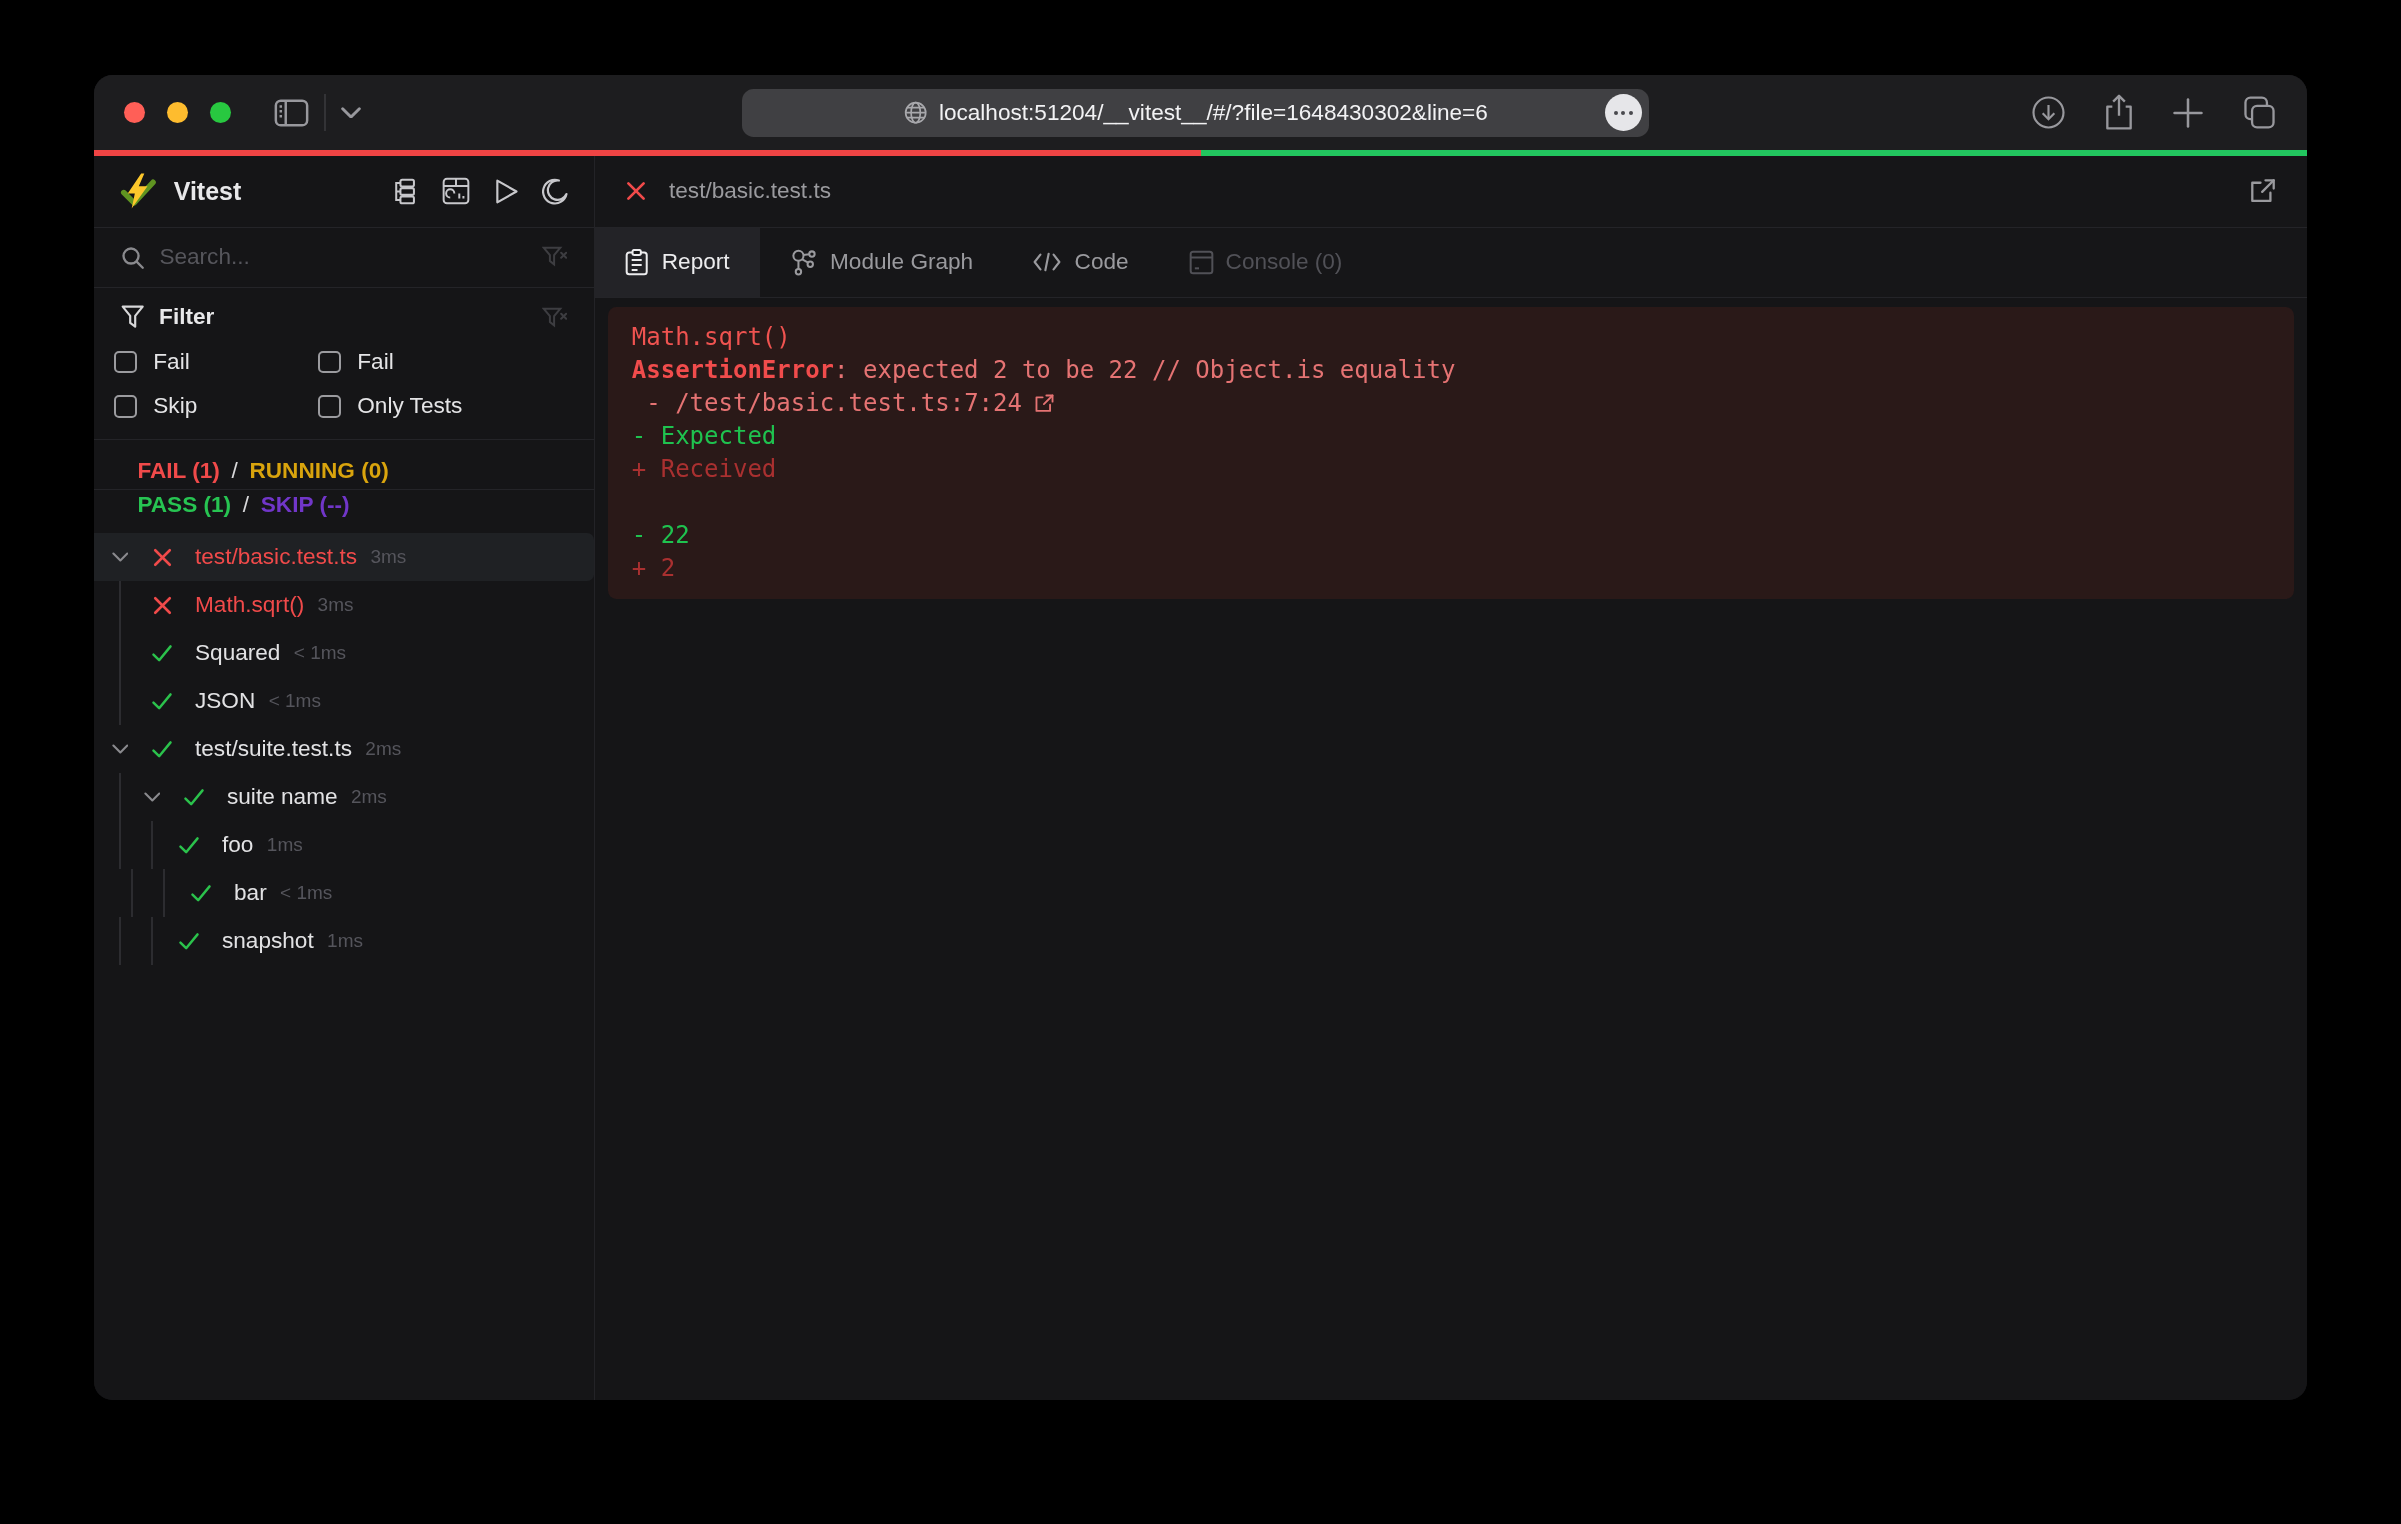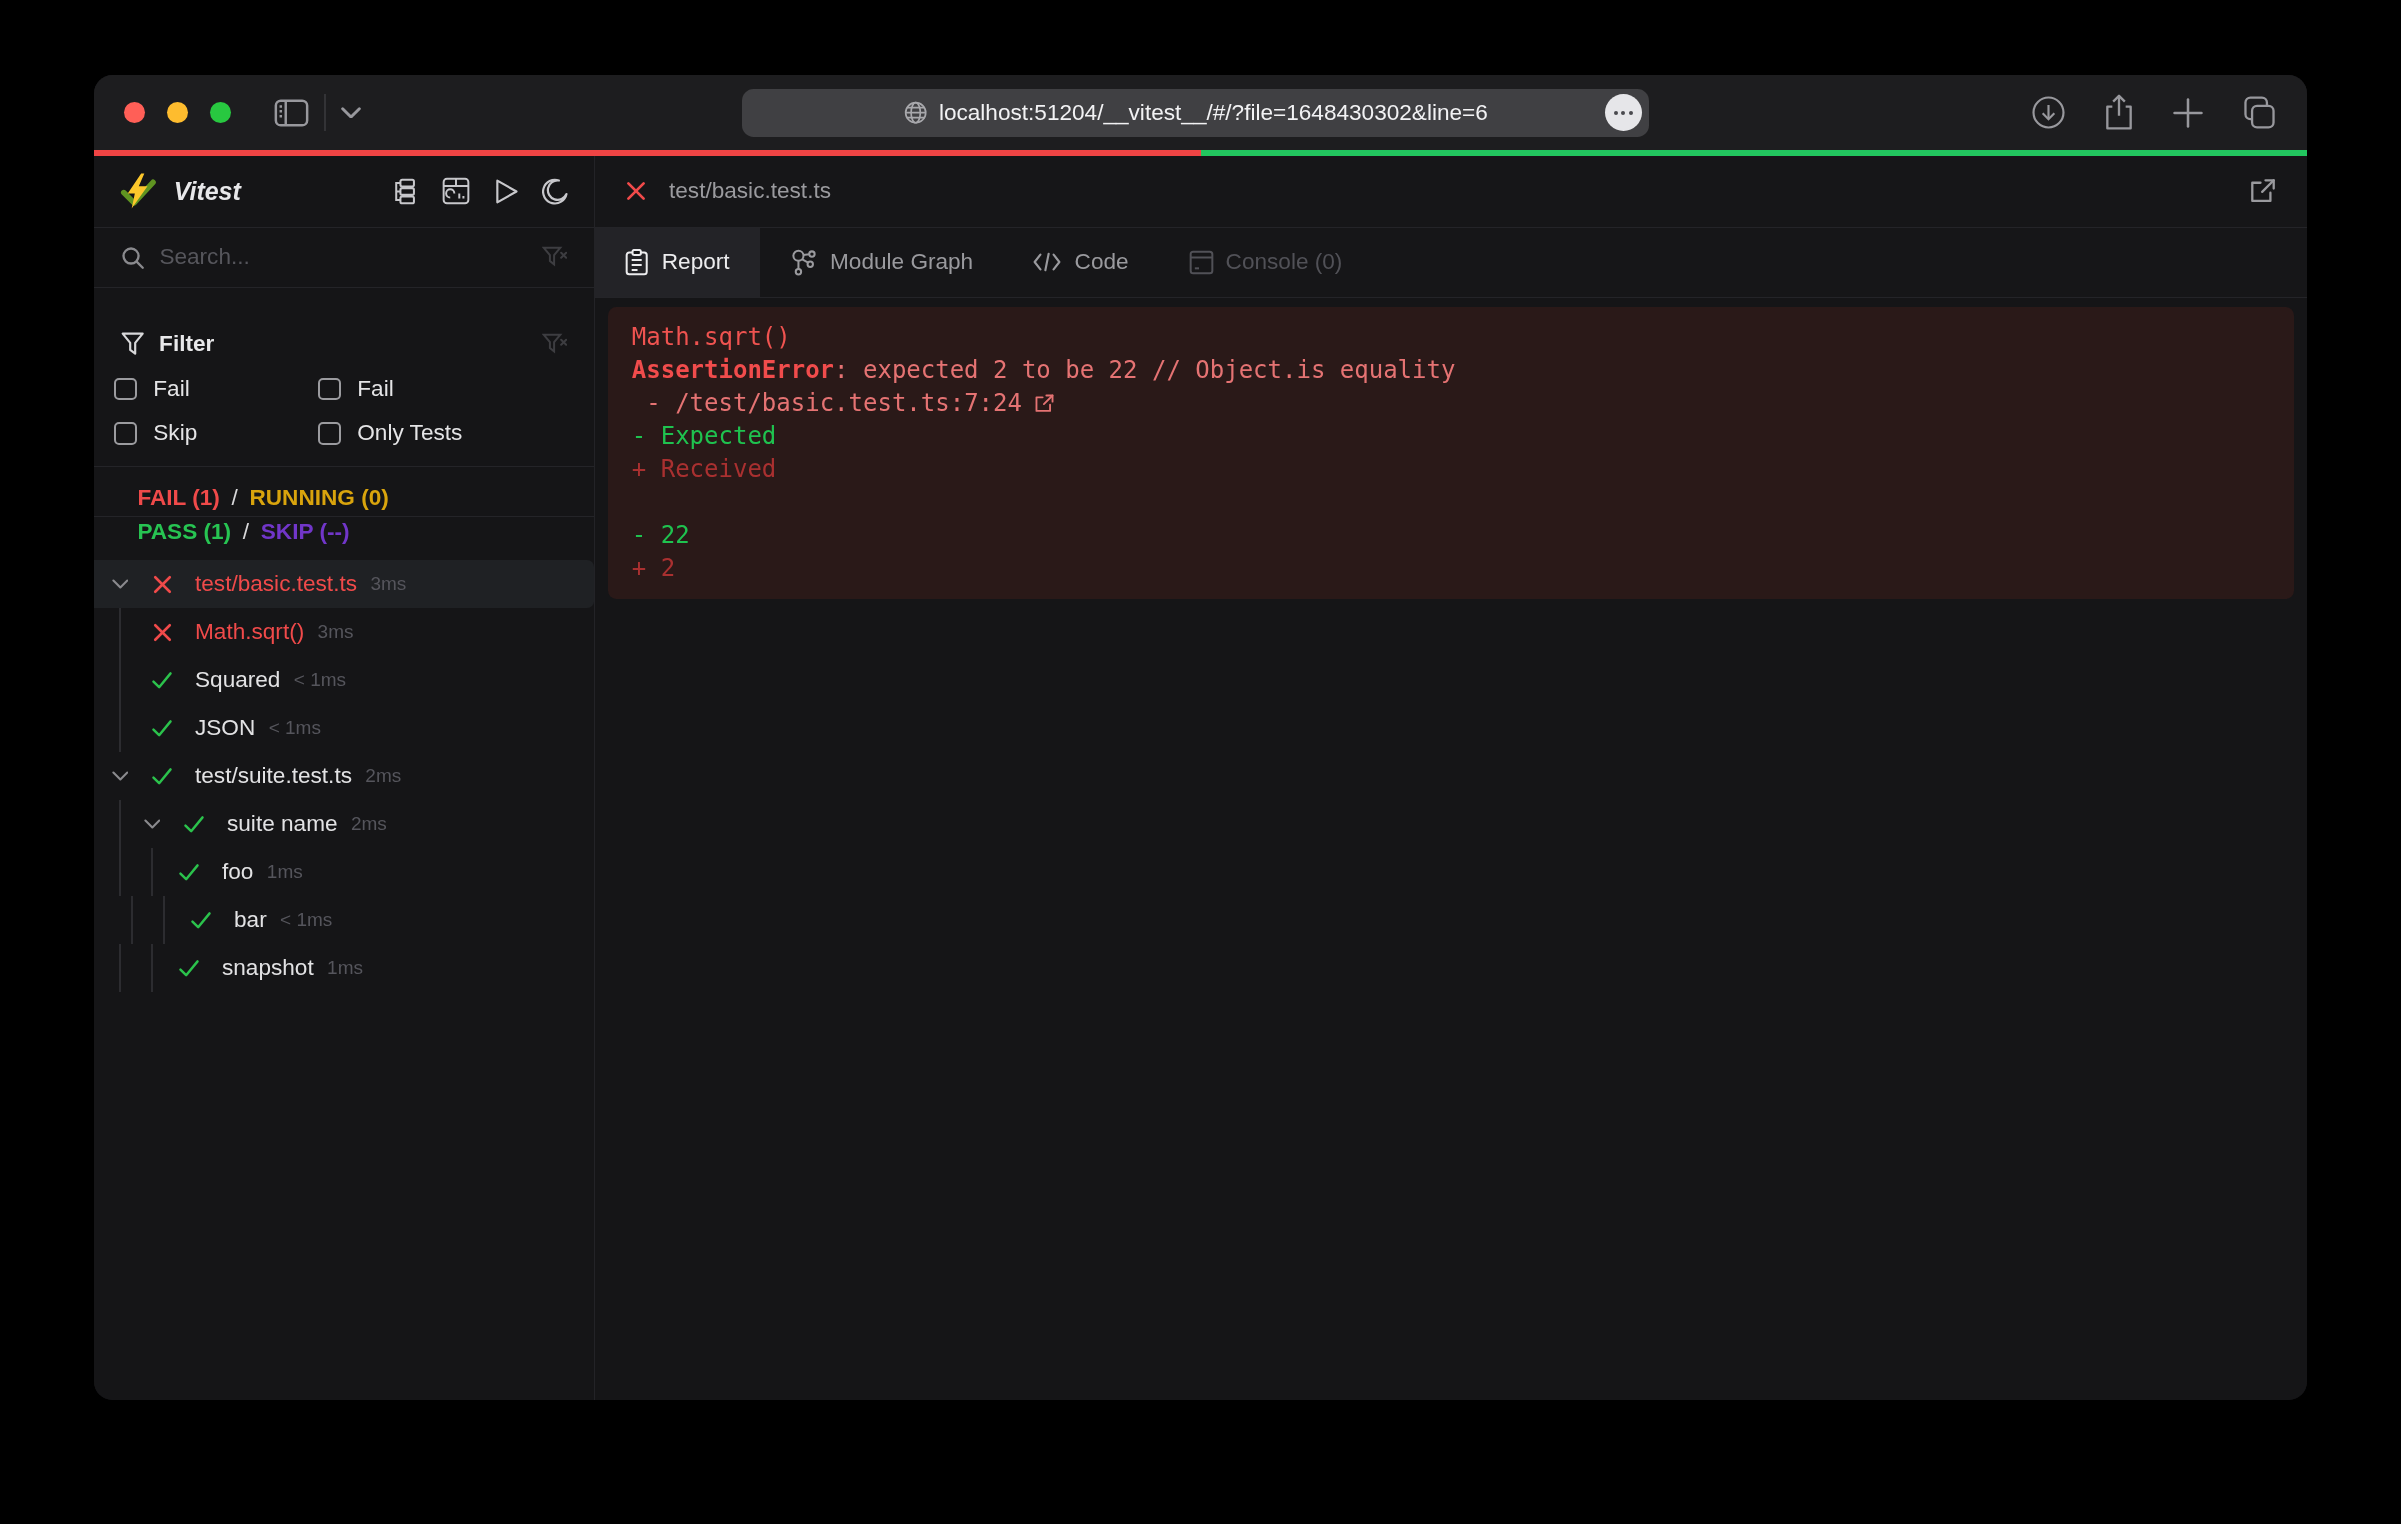--- a/index.html
+++ b/index.html
@@ -30,35 +30,35 @@
   .progress .fail { width:50%; background:#ef4444; }
   .progress .pass { flex:1; background:#22c55e; }
 
   
   .app { flex:1; display:flex; min-height:0; }
   .sidebar { width:501px; flex:0 0 auto; background:#151517; border-right:1.7px solid #232327;
              display:flex; flex-direction:column; }
   .main { flex:1; display:flex; flex-direction:column; min-width:0; }
 
   
-  .sb-header { height:72px; display:flex; align-items:center; padding:0 25px; border-bottom:0.8px solid #242428;font-style:italic; }
+  .sb-header { height:72px; display:flex; align-items:center; padding:0 25px; border-bottom:0.8px solid #242428; }
   .sb-header .brand { display:flex; align-items:center; gap:16.7px; }
   .brand-name { font-size:25px; font-weight:600; color:#e8e8ea; }
   .sb-actions { margin-left:auto; display:flex; align-items:center; gap:23.4px; color:#c7c7cb; }
   .icon-btn { display:flex; align-items:center; justify-content:center; }
 
   
   .sb-search { height:60px; display:flex; align-items:center; padding:0 27px; gap:15px; border-bottom:0.8px solid #242428; }
   .sb-search input { flex:1; background:transparent; border:none; outline:none; color:#e4e4e6; font-size:22.6px; font-family:inherit; }
   .sb-search input::placeholder { color:#56565c; }
   .dim-icon { color:#3d3d41; }
 
   
   .sb-filter { padding:16.7px 27px 20px 20px; border-bottom:0.8px solid #242428; }
-  .filter-head { display:flex; align-items:center; gap:15px; color:#e8e8ea; padding-left:6.7px;margin-top:27px; }
+  .filter-head { display:flex; align-items:flex-end; gap:15px; color:#e8e8ea; padding-left:6.7px; }
   .filter-title { font-size:22.6px; font-weight:700; }
   .filter-grid { margin-top:18.4px; display:grid; grid-template-columns:204px auto; row-gap:18.4px; }
   .chk { display:flex; align-items:center; gap:16.7px; cursor:default; }
   .chk .box { width:22.6px; height:22.6px; border:2.1px solid #9b9b9f; border-radius:5px; background:transparent; }
   .chk .lbl { font-size:22.6px; color:#e4e4e6; }
 
   
   .sb-summary { position:relative; padding:13.4px 125px 8.4px 25px; }
   .sb-summary::before { content:""; position:absolute; left:0; right:0; top:49px; height:0.8px; background:#242428; }
   .sum-line { height:34px; display:flex; }

